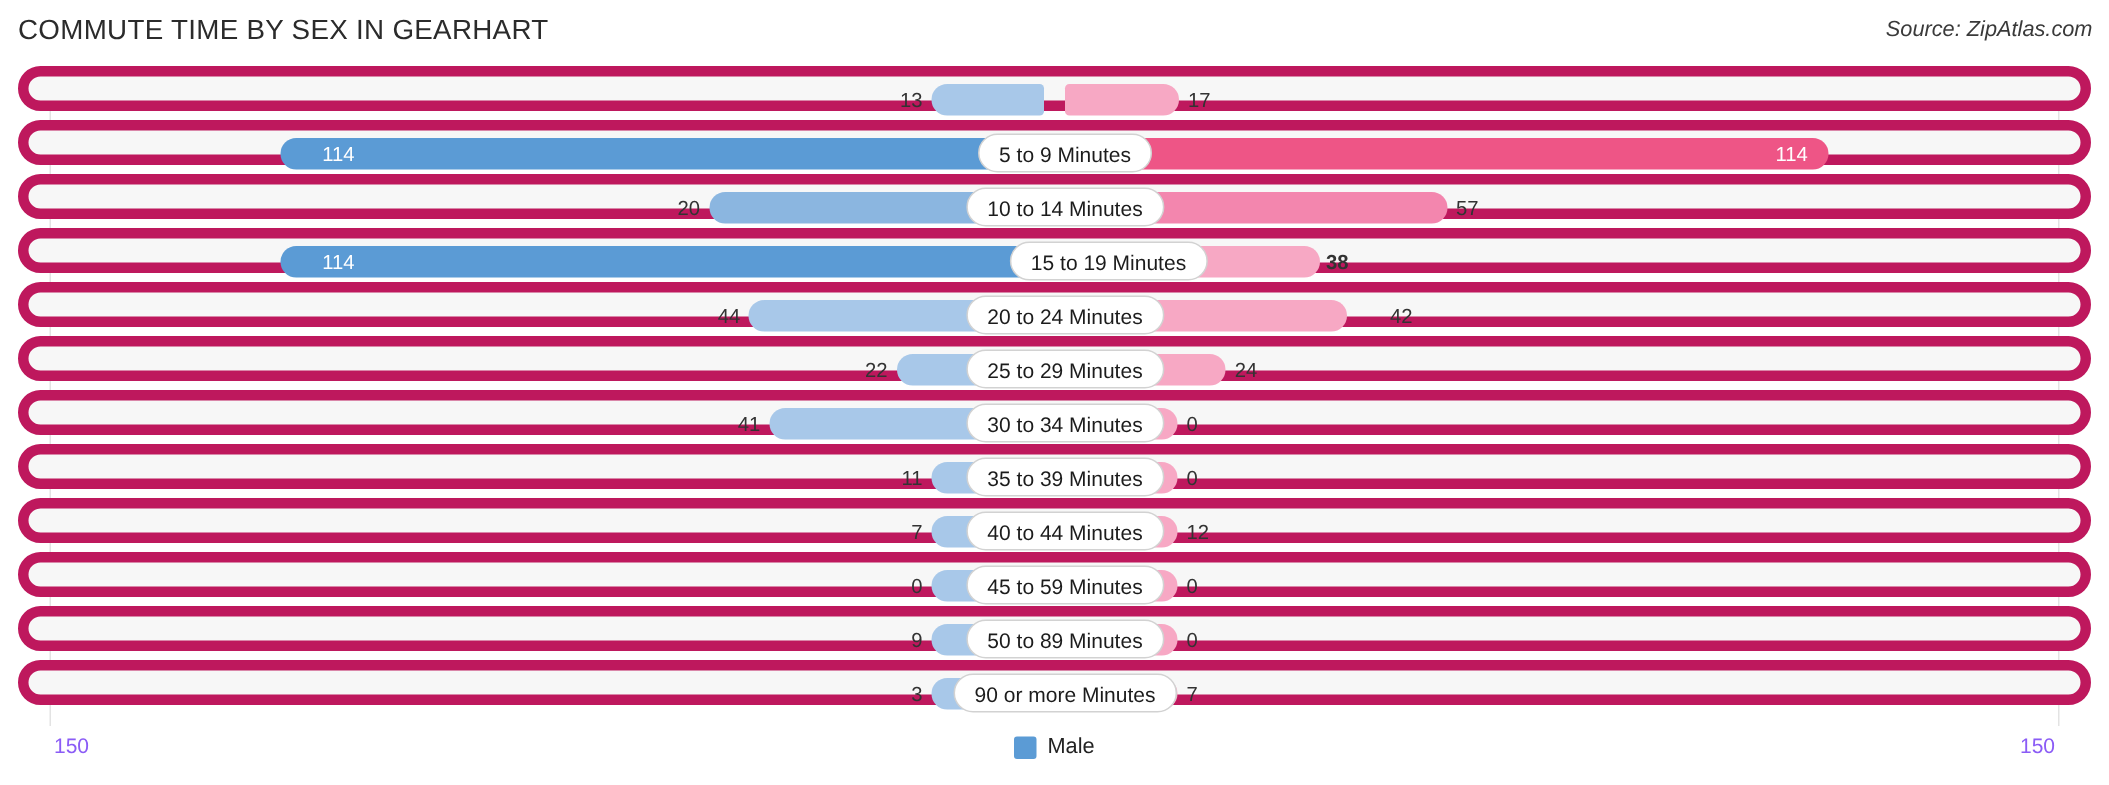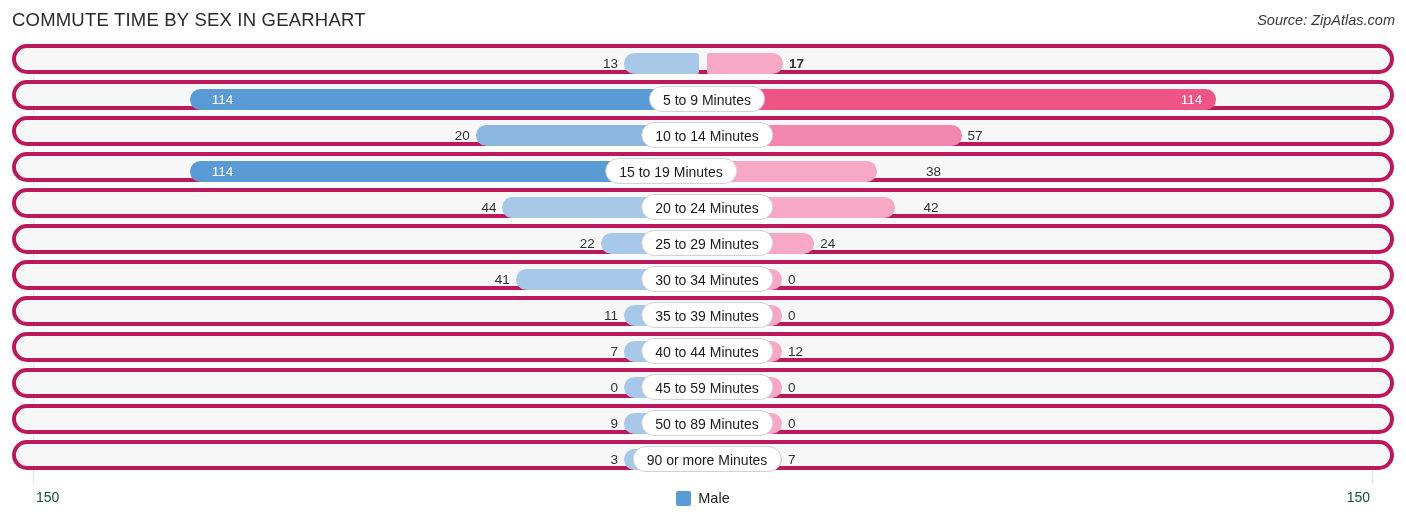--- a/index.html
+++ b/index.html
@@ -72,21 +72,21 @@
     height: 30px;
     margin-bottom: 6px;
   }
   .track {
     position: absolute;
     left: 12px;
     right: 12px;
     top: 0;
     height: 30px;
     background: #f7f7f7;
-    border: 4px solid #be185d;
+    border: 7px solid #be185d;
     border-radius: 15px;
     box-sizing: border-box;
   }
 
   
   .bar {
     position: absolute;
     top: 5px;
     height: 21px;
     box-sizing: border-box;
@@ -144,21 +144,21 @@
     position: absolute;
     left: 0;
     right: 0;
     top: 484px;
     height: 39px;
   }
   .axis-label {
     position: absolute;
     top: 5px;
     font-size: 14px;
-    color: #14532d;
+    color: #8b5cf6;
   }
   .axis-left  { left: 36px; }
   .axis-right { right: 36px; }
 
   .legend {
     position: absolute;
     left: 0;
     right: 0;
     top: 6px;
     display: flex;
@@ -193,21 +193,21 @@
 
 <div class="plot">
   <div class="gridline grid-left"></div>
   <div class="gridline grid-right"></div>
   <div class="rows" id="rows">
       <div class="row">
         <div class="track">
           <div class="bar male" style="width: 75px; right: 691px; background: rgb(168, 200, 233);"></div>
           <div class="bar female" style="width: 75.9333px; left: 691px; background: rgb(247, 168, 196);"></div>
           <div class="val male-out" style="right: 772px; text-align: right;">13</div>
-          <div class="val female-out" style="left: 772.933px; font-weight: bold;">17</div>
+          <div class="val female-out" style="left: 772.933px;">17</div>
         </div>
       </div>
       <div class="row">
         <div class="track">
           <div class="bar male" style="width: 509.2px; right: 691px; background: rgb(91, 155, 213);"></div>
           <div class="bar female" style="width: 509.2px; left: 691px; background: rgb(238, 85, 134);"></div>
           <div class="val inside" style="right: 1186.2px; text-align: left; left: 195.8px;">114</div>
           <div class="val inside" style="left: 1160.2px; width: 26px; text-align: right;">114</div>
           <div class="cat-pill" style="left: 691px;">5 to 9 Minutes</div>
         </div>
@@ -219,22 +219,22 @@
           <div class="val male-out" style="right: 920.333px; text-align: right;">20</div>
           <div class="val female-out" style="left: 951.6px;">57</div>
           <div class="cat-pill" style="left: 691px;">10 to 14 Minutes</div>
         </div>
       </div>
       <div class="row">
         <div class="track">
           <div class="bar male" style="width: 509.2px; right: 691px; background: rgb(91, 155, 213);"></div>
           <div class="bar female" style="width: 169.733px; left: 691px; background: rgb(247, 168, 196);"></div>
           <div class="val inside" style="right: 1186.2px; text-align: left; left: 195.8px;">114</div>
-          <div class="val female-out" style="left: 910px;">38</div>
-          <div class="cat-pill" style="left: 655px;">15 to 19 Minutes</div>
+          <div class="val female-out" style="left: 865px; font-weight: bold;">38</div>
+          <div class="cat-pill" style="left: 720px;">15 to 19 Minutes</div>
         </div>
       </div>
       <div class="row">
         <div class="track">
           <div class="bar male" style="width: 196.533px; right: 691px; background: rgb(168, 200, 233);"></div>
           <div class="bar female" style="width: 187.6px; left: 691px; background: rgb(247, 168, 196);"></div>
           <div class="val male-out" style="right: 893.533px; text-align: right;">44</div>
           <div class="val female-out" style="left: 884.6px; margin-left: 23px;">42</div>
           <div class="cat-pill" style="left: 691px;">20 to 24 Minutes</div>
         </div>

